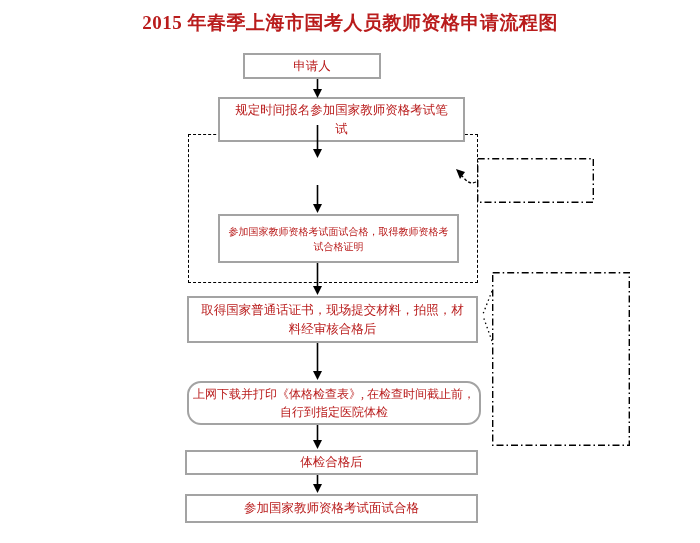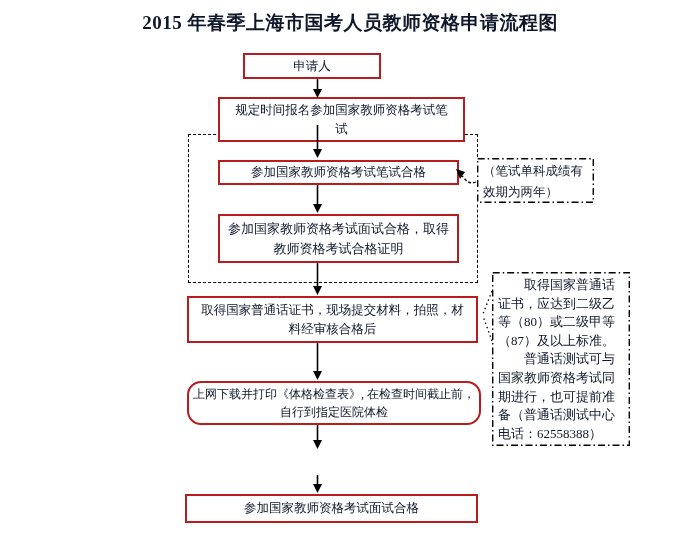--- a/index.html
+++ b/index.html
@@ -1,35 +1,35 @@
 <!DOCTYPE html>
 <html lang="zh"><head>
 <meta charset="utf-8">
 <style>
   html,body{margin:0;padding:0;background:#fff;}
   #stage{
     position:relative;
     width:700px;height:543px;
     background:#fff;
     font-family:"Liberation Serif","DejaVu Serif",serif;
-    color:#0f172a;
+    color:#b91c1c;
     overflow:hidden;
   }
   .title{
     position:absolute;
     left:0;top:10px;width:700px;
     text-align:center;
     font-size:19px;
     font-weight:bold;
     letter-spacing:0.5px;
   }
   .box{
     position:absolute;
     box-sizing:border-box;
-    border:2px solid #b91c1c;
+    border:2px solid #a3a3a3;
     background:#fff;
     display:flex;
     align-items:center;
     justify-content:center;
     text-align:center;
     font-size:12.5px;
     line-height:1.5;
     padding:1px 10px;
   }
   .dashed-group{
@@ -52,71 +52,62 @@
   .note2 .note-text{
     padding:4px 6px;
     font-size:13px;
     line-height:18.6px;
   }
   .note p{margin:0;text-indent:2em;}
   .overlay{
     position:absolute;left:0;top:0;width:700px;height:543px;
     pointer-events:none;
   }
-  .b4{font-size:13px;padding:1px 8px;}
+  .b4{font-size:10px;padding:1px 8px;}
   .b6{font-size:12px;padding:1px 2px;}
 </style>
 </head>
 <body>
 
 <div id="stage">
 
   <div class="title">2015 年春季上海市国考人员教师资格申请流程图</div>
 
   <div class="dashed-group" style="left:188px;top:134px;width:290px;height:149px;"></div>
 
   <div class="box" style="left:243px;top:53px;width:138px;height:26px;">
     <span>申请人</span>
   </div>
 
   <div class="box" style="left:218px;top:97px;width:247px;height:45px;">
     <span>规定时间报名参加国家教师资格考试笔试</span>
   </div>
 
-  <div class="box" style="left:218px;top:160px;width:241px;height:25px;">
-    <span>参加国家教师资格考试笔试合格</span>
-  </div>
 
   <div class="box b4" style="left:218px;top:214px;width:241px;height:49px;">
     <span>参加国家教师资格考试面试合格，取得教师资格考试合格证明</span>
   </div>
 
   <div class="box" style="left:187px;top:296px;width:291px;height:47px;">
     <span>取得国家普通话证书，现场提交材料，拍照，材料经审核合格后</span>
   </div>
 
   <div class="box b6" style="left:187px;top:381px;width:294px;height:44px;border-radius:14px;">
     <span>上网下载并打印《体格检查表》, 在检查时间截止前，自行到指定医院体检</span>
   </div>
 
+  <div class="box" style="left:185px;top:450px;width:293px;height:25px;">
+    <span>体检合格后</span>
+  </div>
 
   <div class="box" style="left:185px;top:494px;width:293px;height:29px;">
     <span>参加国家教师资格考试面试合格</span>
   </div>
 
-  <div class="note note1" style="left:477px;top:158px;width:117px;height:45px;">
-    <div class="note-text">（笔试单科成绩有效期为两年）</div>
-  </div>
 
-  <div class="note note2" style="left:492px;top:272px;width:138px;height:174px;">
-    <div class="note-text">
-      <p>取得国家普通话证书，应达到二级乙等（80）或二级甲等（87）及以上标准。</p>
-      <p>普通话测试可与国家教师资格考试同期进行，也可提前准备（普通话测试中心电话：62558388）</p>
-    </div>
-  </div>
 
   <svg class="overlay" width="700" height="543" viewBox="0 0 700 543" xmlns="http://www.w3.org/2000/svg">
     <g stroke="#000" stroke-width="1.6" fill="#000">
 
       <g>
         <line x1="317.5" y1="79" x2="317.5" y2="89"></line>
         <polygon points="313,89 322,89 317.5,98" stroke="none"></polygon>
       </g>
       <g>
         <line x1="317.5" y1="125" x2="317.5" y2="149"></line>

